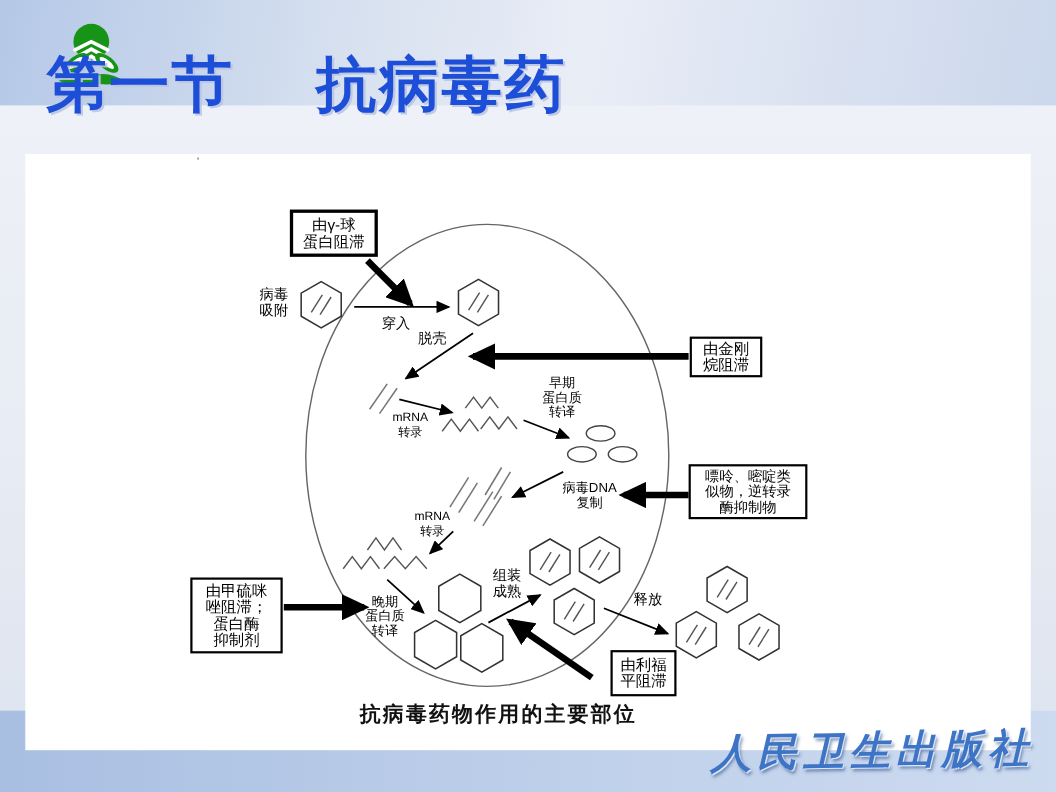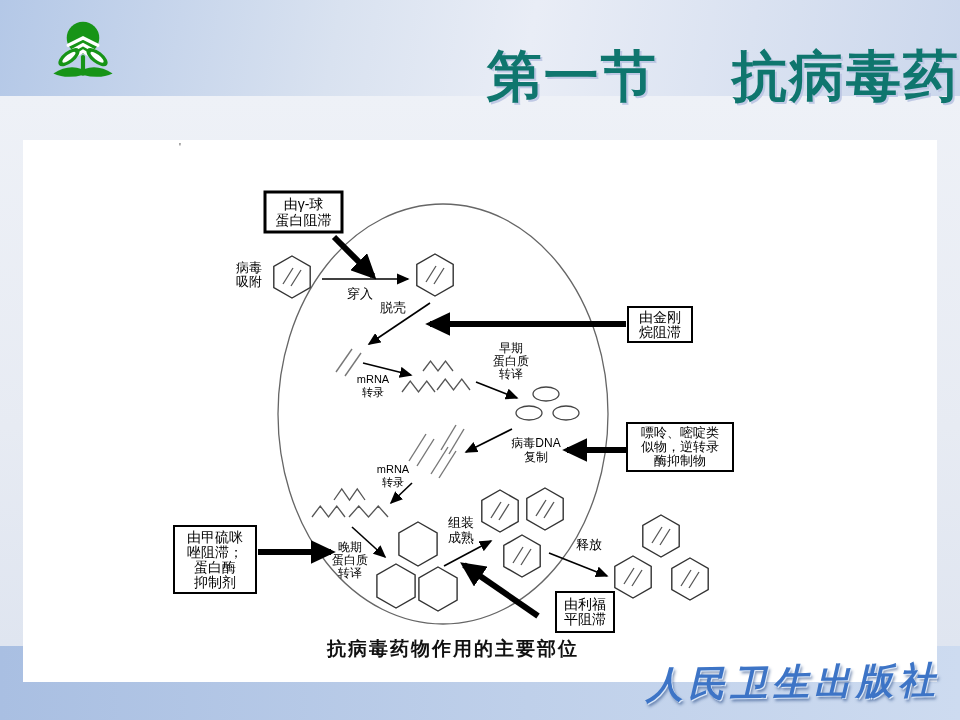--- a/index.html
+++ b/index.html
@@ -5,22 +5,22 @@
   html,body{margin:0;padding:0;background:#dfe5ef;}
   .slide{position:relative;width:960px;height:720px;overflow:hidden;
          font-family:"Liberation Sans",sans-serif;background:#e9edf4;}
   .band-top{position:absolute;left:0;top:0;width:960px;height:96px;
             background:linear-gradient(100deg,#b4c8e7 0%,#d9e2f0 35%,#e9edf6 55%,#cbd7ec 100%);}
   .band-mid{position:absolute;left:0;top:96px;width:960px;height:550px;
             background:linear-gradient(to bottom,#eef1f7 0%,#e7ebf3 60%,#dfe5f0 100%);}
   .band-bottom{position:absolute;left:0;top:646px;width:960px;height:74px;
             background:linear-gradient(to right,#a9bfe2 0%,#bfd0ea 55%,#cddbf0 100%);}
   .logo{position:absolute;left:46px;top:13px;width:74px;height:78px;}
-  .title{position:absolute;left:0;top:46px;width:100%;margin:0;text-align:right;text-indent:42px;
-         font-size:55px;line-height:60px;font-weight:bold;color:#0f766e;letter-spacing:2px;
+  .title{position:absolute;left:0;top:46px;width:100%;margin:0;text-align:left;text-indent:42px;
+         font-size:55px;line-height:60px;font-weight:bold;color:#1d4ed8;letter-spacing:2px;
          text-shadow:2px 2px 0 rgba(186,196,226,0.9);white-space:pre;}
   .panel{position:absolute;left:23px;top:140px;width:914px;height:542px;background:#ffffff;}
   .dsvg{position:absolute;left:0;top:0;width:914px;height:542px;}
   .caption{position:absolute;left:-27px;top:496px;width:100%;text-align:center;
            font-weight:bold;font-size:19px;letter-spacing:2px;color:#111;}
   .tick{position:absolute;left:156px;top:2px;font-size:10px;color:#444;}
   .watermark{position:absolute;right:20px;top:658px;font-size:37px;font-weight:bold;font-style:italic;
              letter-spacing:5px;color:#3d74c6;white-space:nowrap;transform:rotate(-1deg);
              text-shadow:1px 1px 0 #dbe7f7, 2px 3px 3px rgba(27,64,126,0.55);}
   .dsvg text{fill:#000;}

